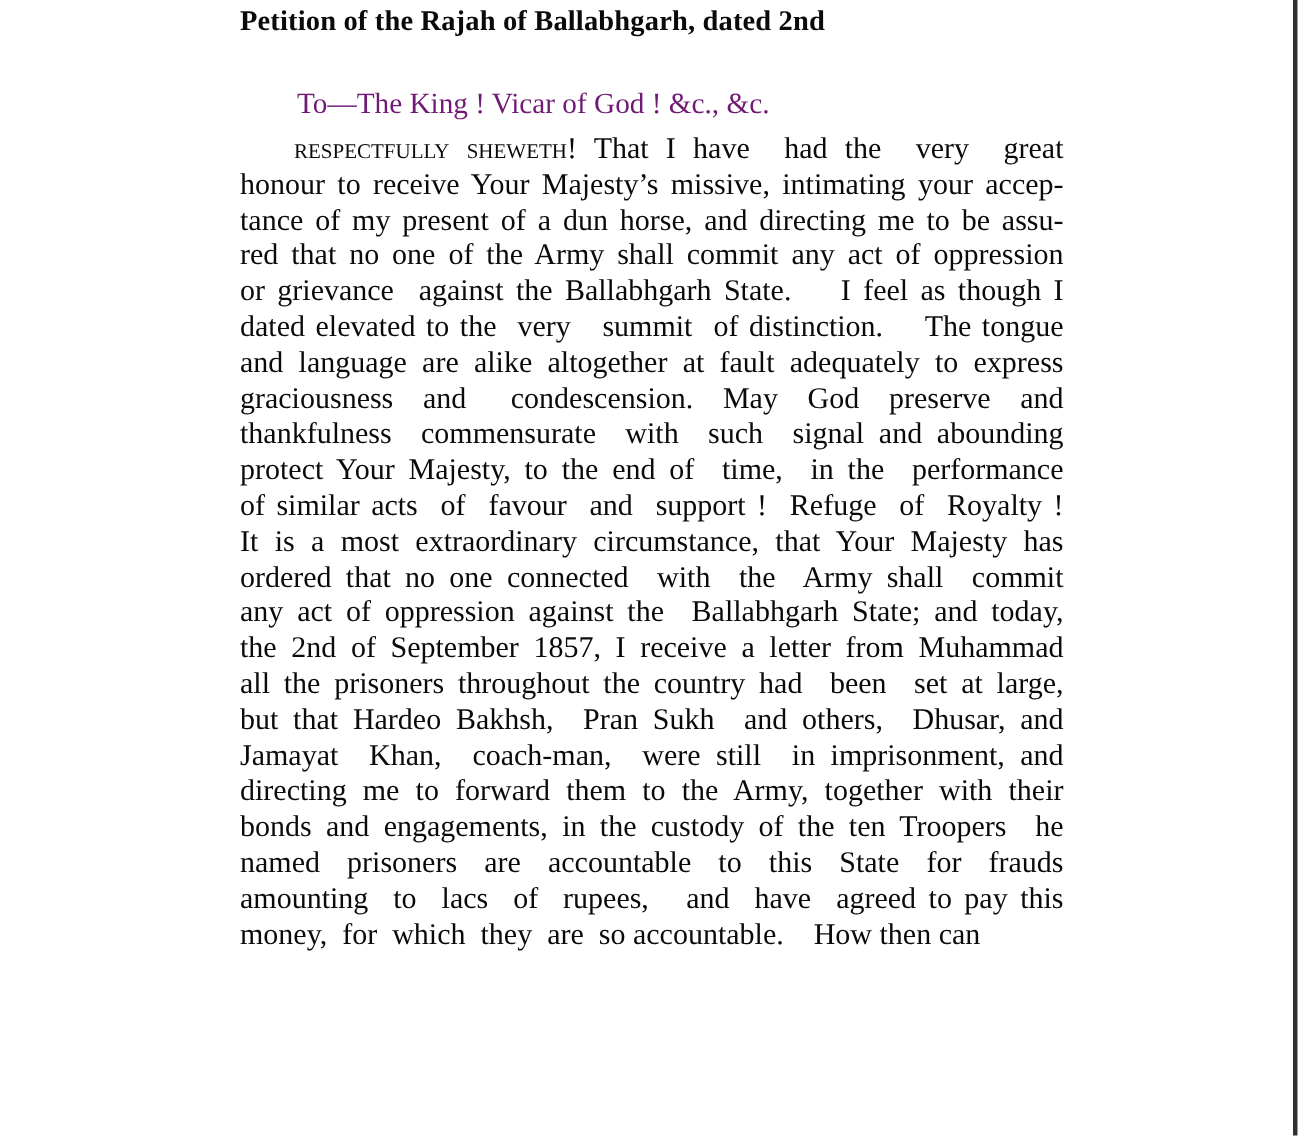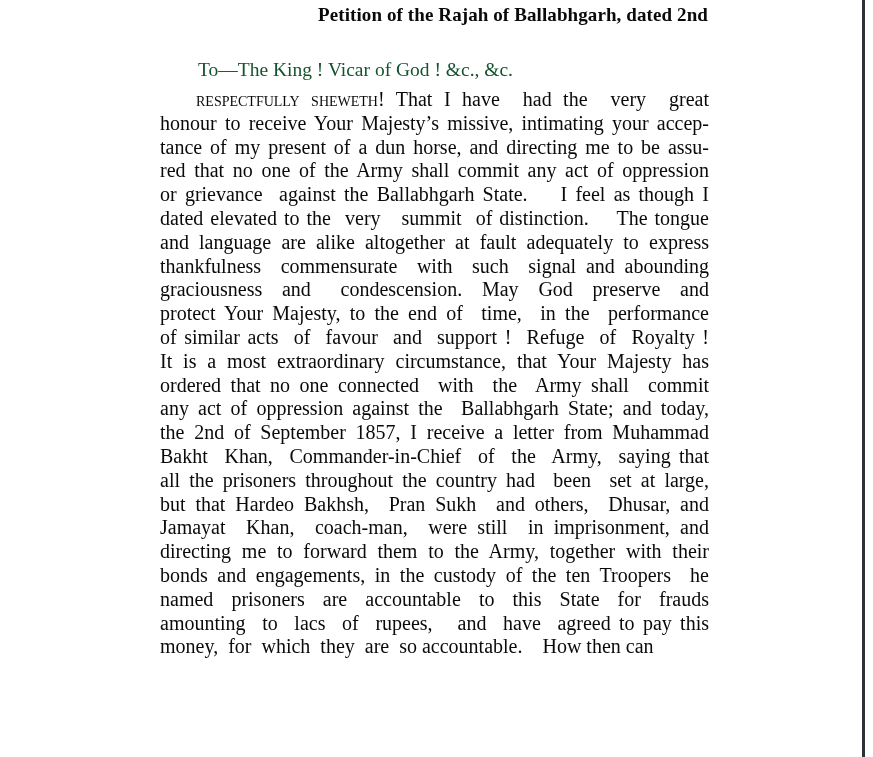--- a/index.html
+++ b/index.html
@@ -33,42 +33,42 @@
     top: 0;
     width: 873px;
     height: 757px;
   }
 
   .doc-title {
     position: absolute;
     left: 160px;
     top: 2px;
     width: 548px;
-    text-align: right;
+    text-align: left;
     font-family: "Liberation Serif", "DejaVu Serif", serif;
     font-weight: 700;
     font-size: 19px;
     line-height: 25px;
     letter-spacing: 0.1px;
     color: #0a0a0a;
   }
 
   .body-block {
     position: absolute;
     left: 160px;
     top: 58px;
     width: 549px;
   }
 
   .salutation {
     font-size: 19.5px;
     line-height: 24px;
     text-indent: 38px;
     margin: 0 0 6px 0;
-    color: #14532d;
+    color: #701a75;
     white-space: nowrap;
   }
 
   .para {
     margin: 0;
     font-size: 20px;
     line-height: 23.8px;
     color: #0a0a0a;
   }
 
@@ -113,29 +113,28 @@
     <p class="salutation">To—The King ! Vicar of God ! &amp;c., &amp;c.</p>
 
     <p class="para">
       <span class="ln first"><span class="lead-indent"></span><span class="smallcaps">Respectfully Sheweth</span><span>! That I have  had the  very  great</span></span>
       <span class="ln">honour to receive Your Majesty’s missive, intimating your accep-</span>
       <span class="ln">tance of my present of a dun horse, and directing me to be assu-</span>
       <span class="ln">red that no one of the Army shall commit any act of oppression</span>
       <span class="ln">or grievance  against the Ballabhgarh State.    I feel as though I</span>
       <span class="ln">dated elevated to the  very   summit  of distinction.    The tongue</span>
       <span class="ln">and language are alike altogether at fault adequately to express</span>
+      <span class="ln">graciousness  and   condescension.  May  God  preserve  and</span>
       <span class="ln">thankfulness  commensurate  with  such  signal and abounding</span>
-      <span class="ln">graciousness  and   condescension.  May  God  preserve  and</span>
       <span class="ln">protect Your Majesty, to the end of  time,  in the  performance</span>
       <span class="ln">of similar acts  of  favour  and  support !  Refuge  of  Royalty !</span>
       <span class="ln">It is a most extraordinary circumstance, that Your Majesty has</span>
       <span class="ln">ordered that no one connected  with  the  Army shall  commit</span>
       <span class="ln">any act of oppression against the  Ballabhgarh State; and today,</span>
       <span class="ln">the 2nd of September 1857, I receive a letter from Muhammad</span>
-      <span class="ln">Bakht  Khan,  Commander-in-Chief  of  the  Army,  saying that</span>
       <span class="ln">all the prisoners throughout the country had  been  set at large,</span>
       <span class="ln">but that Hardeo Bakhsh,  Pran Sukh  and others,  Dhusar, and</span>
       <span class="ln">Jamayat  Khan,  coach-man,  were still  in imprisonment, and</span>
       <span class="ln">directing me to forward them to the Army, together with their</span>
       <span class="ln">bonds and engagements, in the custody of the ten Troopers  he</span>
       <span class="ln"><span>named  prisoners  are  accountable  to  this  State  for  frauds</span></span>
       <span class="ln">amounting  to  lacs  of  rupees,   and  have  agreed to pay this</span>
       <span class="ln last">money,  for  which  they  are  so accountable.    How then can</span>
     </p>
 

